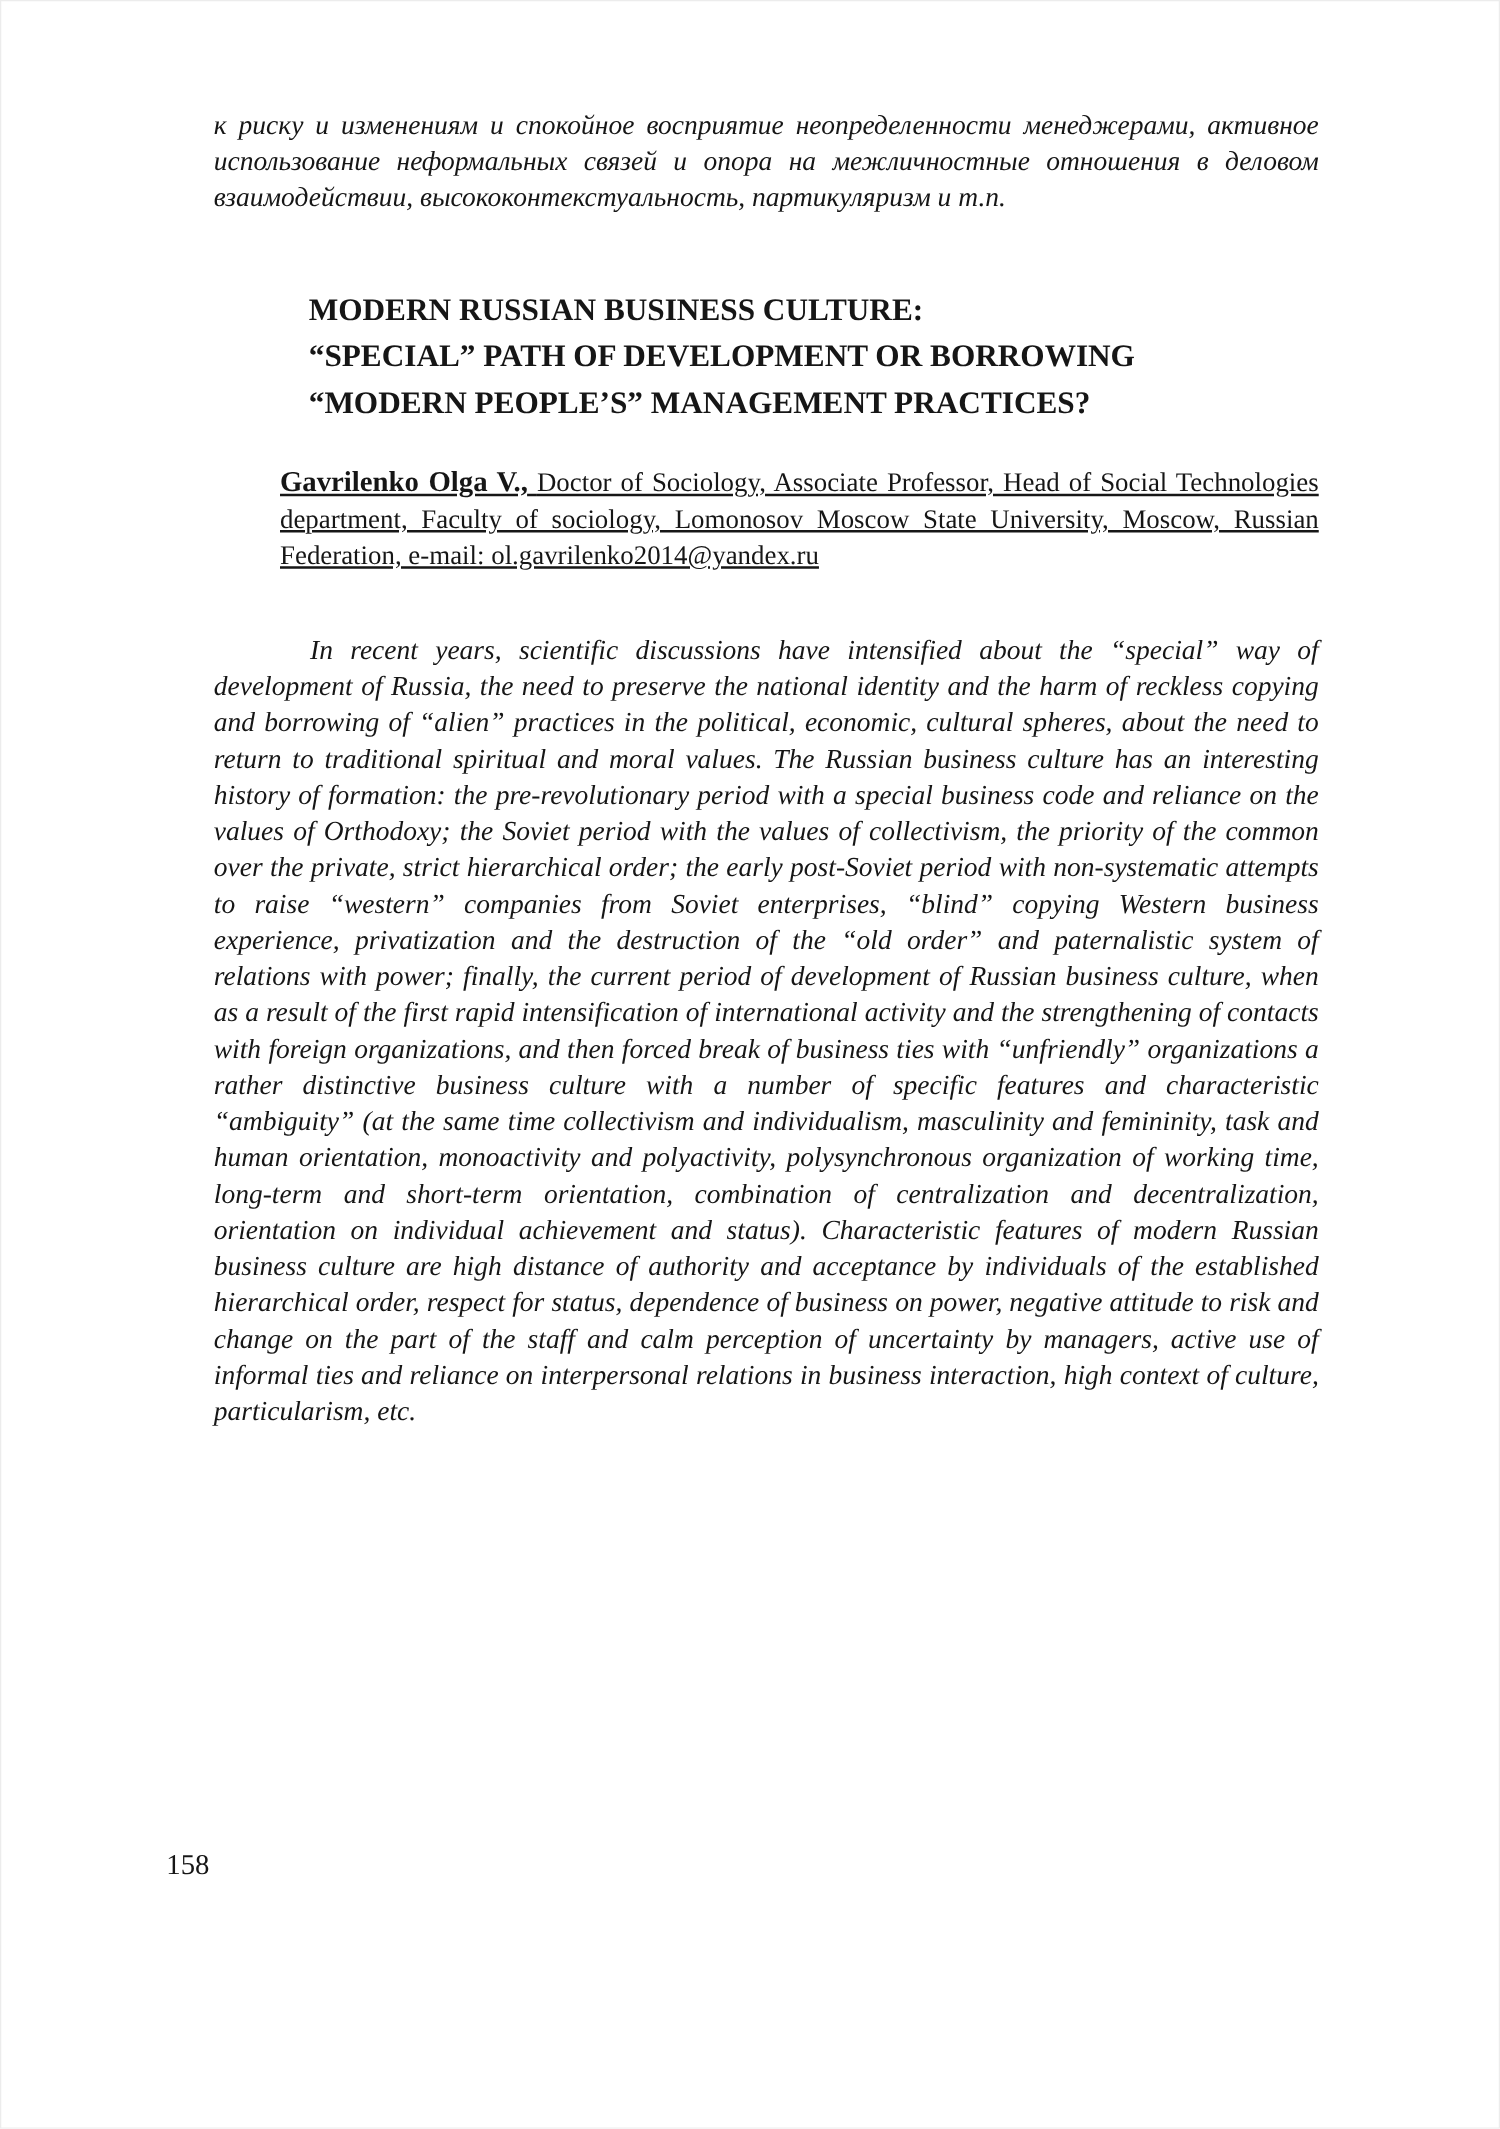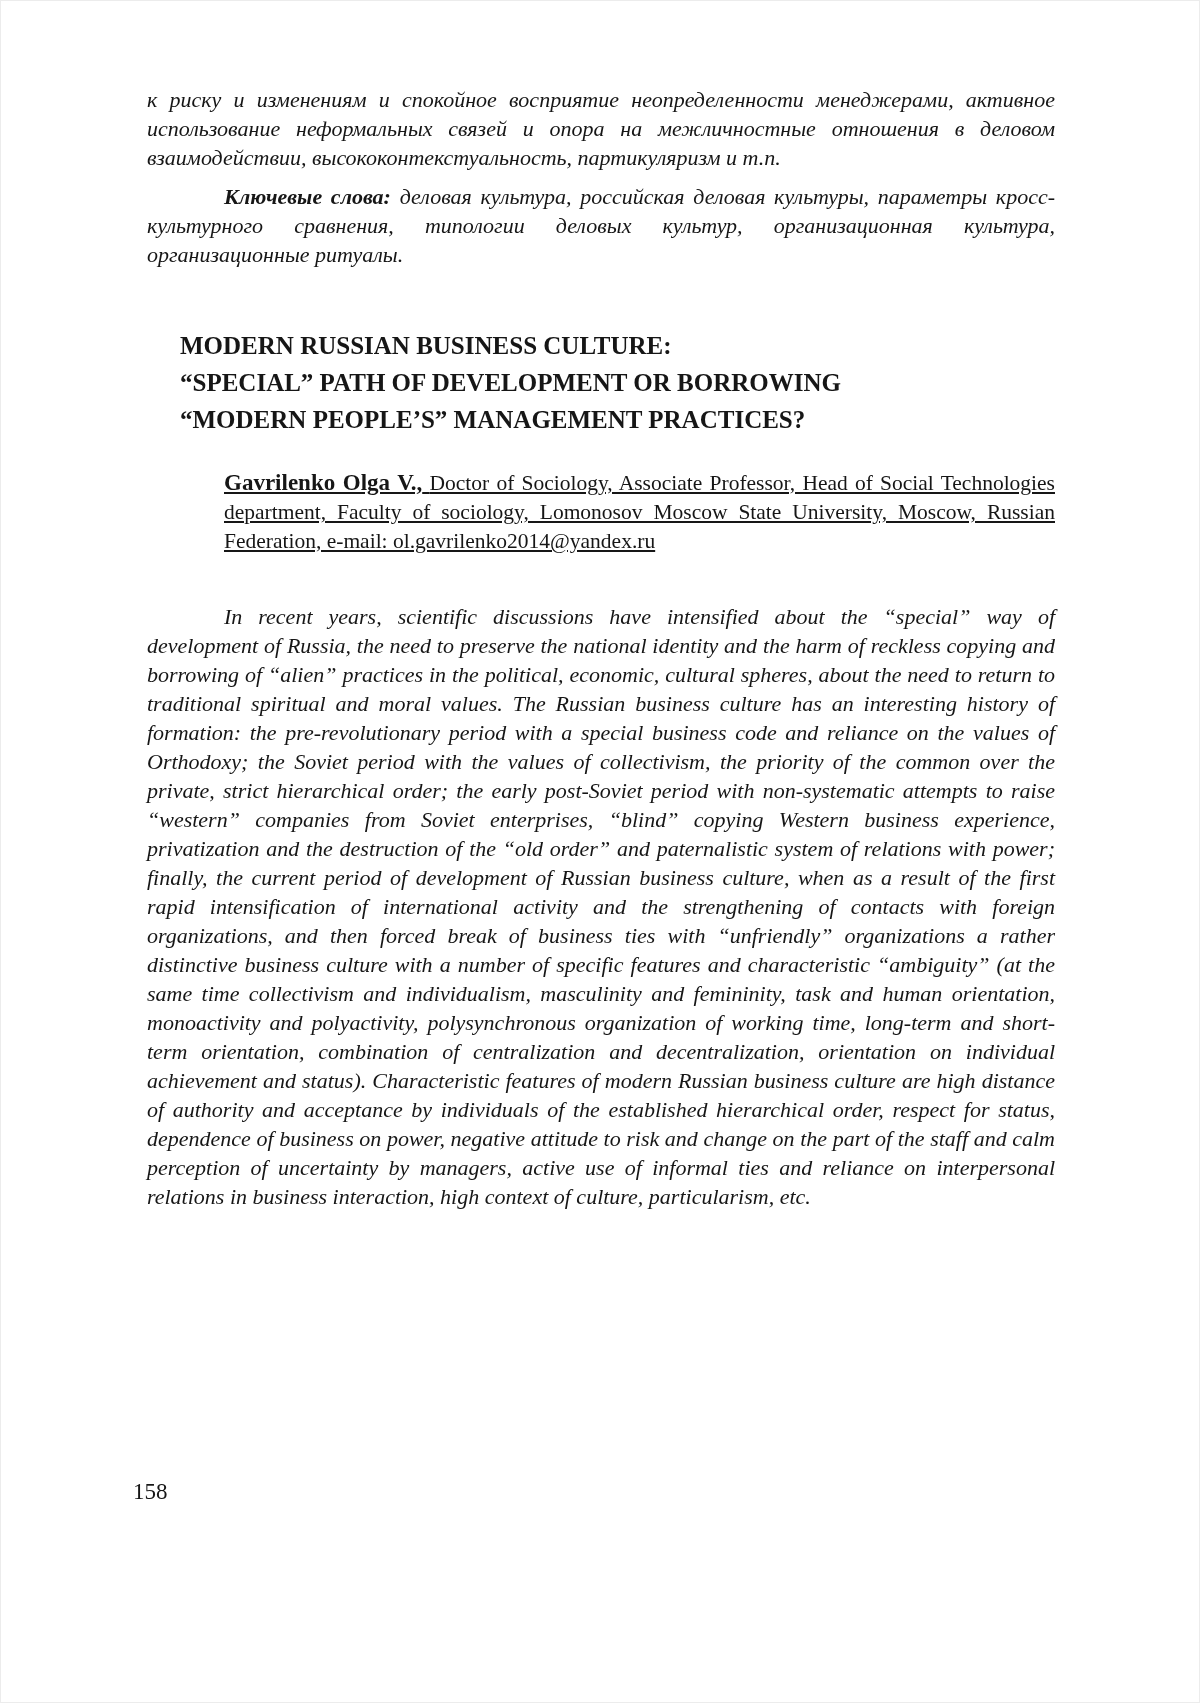--- a/index.html
+++ b/index.html
@@ -17,28 +17,28 @@
     padding: 84px 144px 0 146px;
     font-family: "Liberation Serif", serif;
     color: #161616;
   }
   p {
     margin: 0;
     font-size: 22px;
     line-height: 29px;
     text-align: justify;
   }
-  .italic { font-style: italic; }
+  .italic { font-style: italic; margin-left: 24px; }
   .bold   { font-weight: bold; }
   .indent { text-indent: 77px; }
 
   .ru-keywords { margin-top: 10px; }
 
   .article-title {
-    margin: 58px 0 0 33px;
+    margin: 58px 0 0 100px;
     font-weight: bold;
     font-size: 25px;
     line-height: 37px;
     text-align: left;
   }
 
   .author-block {
     margin: 30px 0 0 77px;
     font-size: 21.5px;
     line-height: 29px;
@@ -62,24 +62,20 @@
     line-height: 29px;
   }
 </style>
 </head>
 <body>
 
 <div class="page">
 
   <p class="italic">к риску и изменениям и спокойное восприятие неопределенности менеджерами, активное использование неформальных связей и опора на межличностные отношения в деловом взаимодействии, высококонтекстуальность, партикуляризм и т.п.</p>
 
-  <p class="italic indent ru-keywords">
-    <span class="bold">Ключевые слова:</span>
-    <span>деловая культура, российская деловая культуры, параметры кросс-культурного сравнения, типологии деловых культур, организационная культура, организационные ритуалы.</span>
-  </p>
 
   <div class="article-title">
     <div>MODERN RUSSIAN BUSINESS CULTURE:</div>
     <div>“SPECIAL” PATH OF DEVELOPMENT OR BORROWING</div>
     <div>“MODERN PEOPLE’S” MANAGEMENT PRACTICES?</div>
   </div>
 
   <p class="author-block">
     <span class="author-name">Gavrilenko Olga V.,</span>
     <span>Doctor of Sociology, Associate Professor, Head of Social Technologies department, Faculty of sociology, Lomonosov Moscow State University, Moscow, Russian Federation, e-mail: ol.gavrilenko2014@yandex.ru</span>

